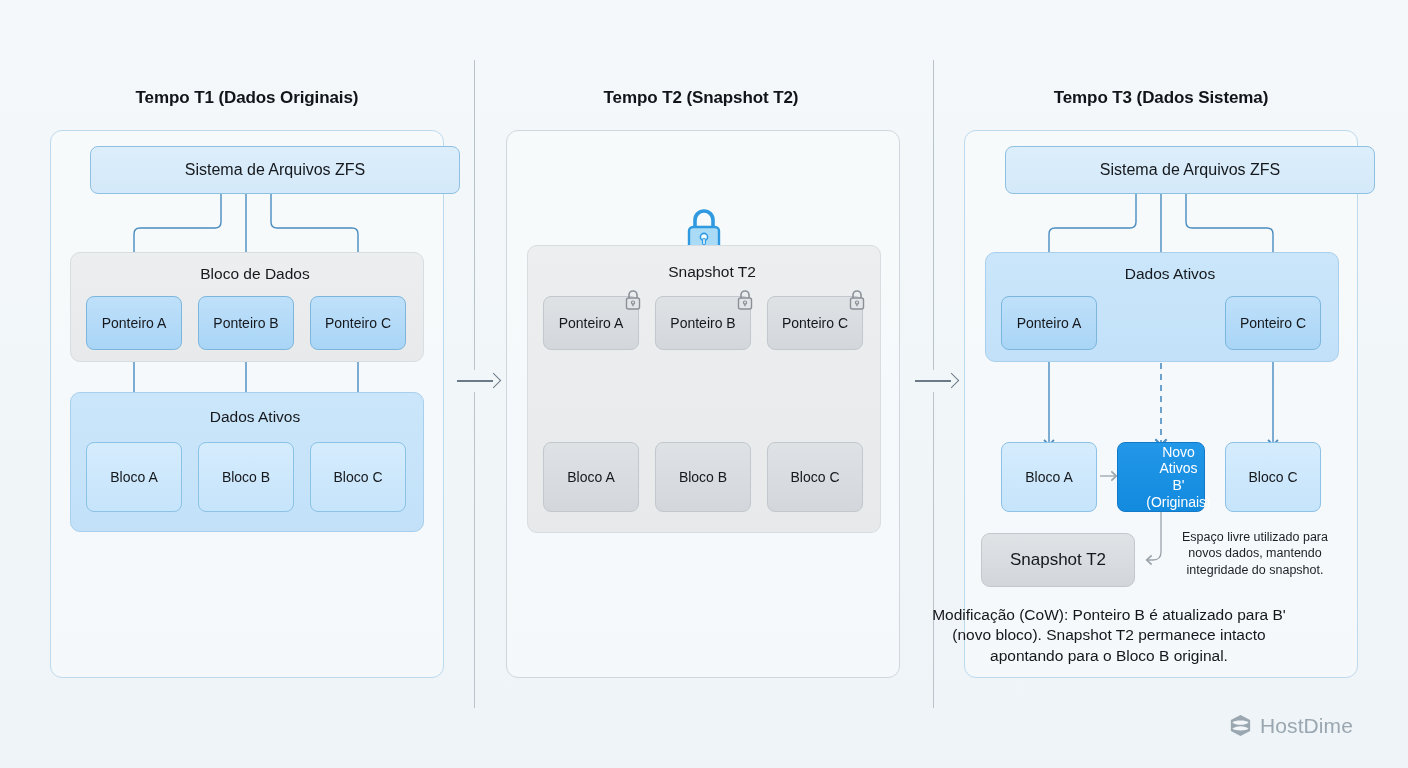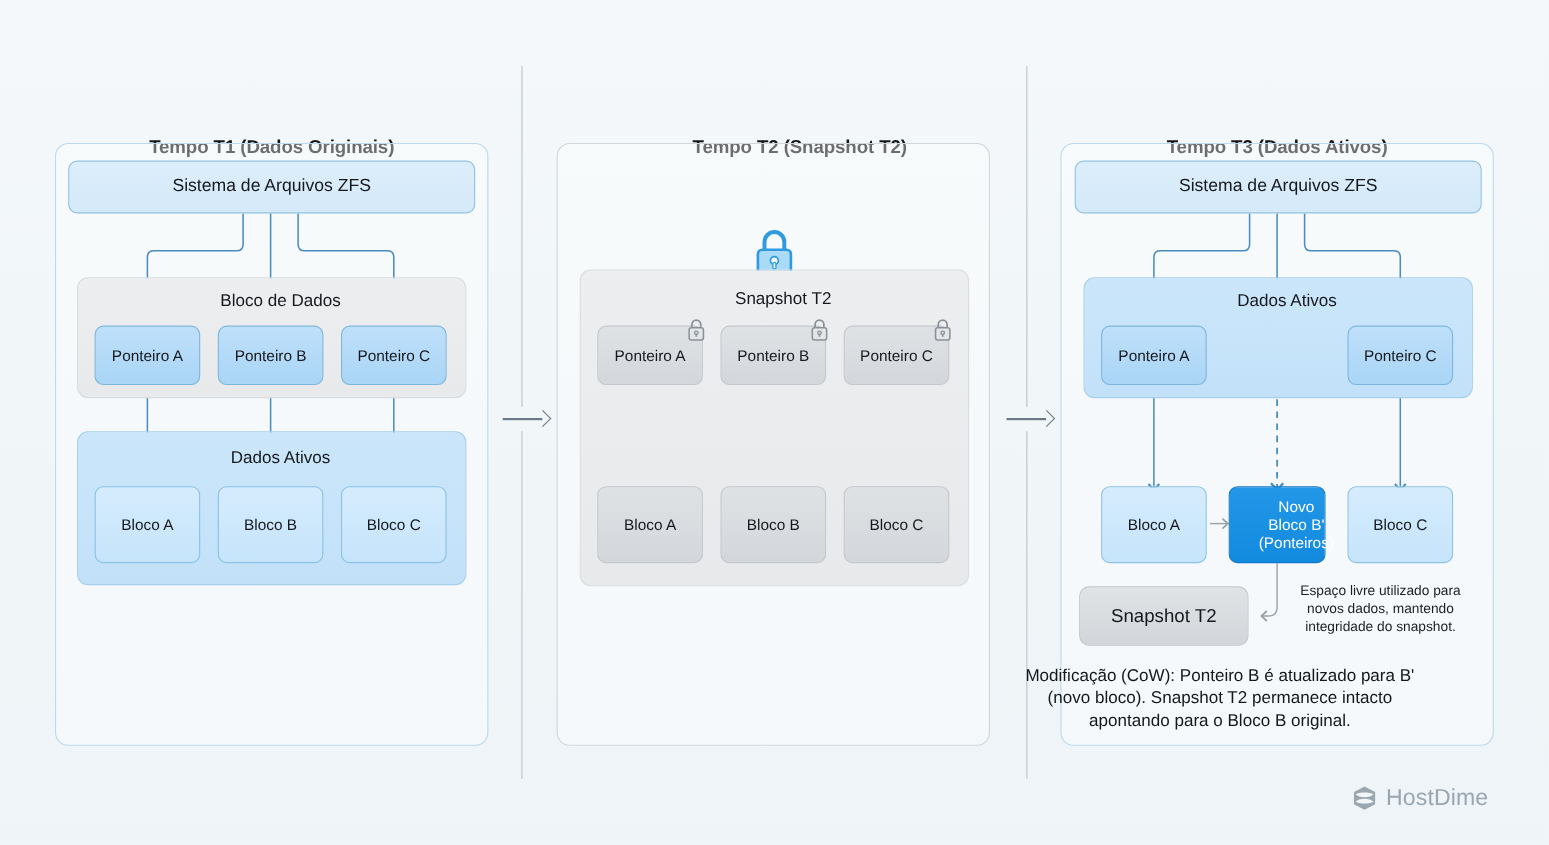--- a/index.html
+++ b/index.html
@@ -14,35 +14,35 @@
 
   
   .divider { position: absolute; width: 1px; background: #b9c3cb; }
   .step-arrow { position: absolute; height: 14px; }
   .step-arrow .shaft { position: absolute; left:0; top:6px; height:1.5px; width:36px; background:#6b7a86; }
   .step-arrow .head { position: absolute; left:31px; top:1px; width:11px; height:11px;
       border-top:1.7px solid #6b7a86; border-right:1.7px solid #6b7a86; transform: rotate(45deg); }
 
   
   .panel-title { position: absolute; text-align: center; font-size: 17px; font-weight: bold;
-                 color: #111418; letter-spacing: -0.1px; margin-top: 36px; }
+                 color: #111418; letter-spacing: -0.1px; }
 
   
   .panel { position: absolute; border-radius: 12px; }
   .panel-blue { border: 1.4px solid #bcd9ee; background: rgba(255,255,255,0.38); }
   .panel-gray { border: 1.4px solid #cfd7dd; background: rgba(255,255,255,0.38); }
 
   
   .box { position: absolute; border-radius: 8px; display:flex; align-items:center;
          justify-content:center; text-align:center; color:#15181c; }
   .box.lbl { line-height: 1.18; }
 
   .zfs { border: 1.4px solid #8ec0e2;
          background: linear-gradient(180deg,#ddeefb 0%, #d4e9f9 100%);
-         font-size: 16px; border-radius: 8px; }
+         font-size: 16px; border-radius: 8px; margin-left: 28px; }
 
   .group-gray { border:1.2px solid #d8dde1; border-radius:10px;
                 background: linear-gradient(180deg,#eceef0 0%,#e7e9eb 100%); }
   .group-blue { border:1.2px solid #a8cfeb; border-radius:10px;
                 background: linear-gradient(180deg,#cbe6fa 0%,#c2e1f9 100%); }
 
   .group-title { position:absolute; left:0; right:0; text-align:center; font-size:15.5px; color:#15181c;padding-left:16px; }
 
   .node-blue { border:1.2px solid #7cb6dd;
                background: linear-gradient(180deg,#bfe0fa 0%,#a9d5f6 100%);
@@ -129,21 +129,21 @@
   <div class="box node-blue" style="left:86px; top:296px; width:96px; height:54px;">Ponteiro A</div>
   <div class="box node-blue" style="left:198px; top:296px; width:96px; height:54px;">Ponteiro B</div>
   <div class="box node-blue" style="left:310px; top:296px; width:96px; height:54px;">Ponteiro C</div>
 
   <div class="group-blue" style="position:absolute; left:70px; top:392px; width:354px; height:140px;"></div>
   <div class="group-title" style="top:408px; left:70px; width:354px;">Dados Ativos</div>
   <div class="box node-blue-lite" style="left:86px; top:442px; width:96px; height:70px;">Bloco A</div>
   <div class="box node-blue-lite" style="left:198px; top:442px; width:96px; height:70px;">Bloco B</div>
   <div class="box node-blue-lite" style="left:310px; top:442px; width:96px; height:70px;">Bloco C</div>
 
-  <div class="panel-title" style="left:530px; top:88px; width:394px;">Tempo T2 (Snapshot T2)</div>
+  <div class="panel-title" style="left:504px; top:88px; width:394px;">Tempo T2 (Snapshot T2)</div>
 
   <div class="panel panel-gray" style="left:506px; top:130px; width:394px; height:548px;"></div>
 
   <svg class="conn" width="1408" height="768">
     <path d="M591,352 L591,445" fill="none" stroke="#9aa3ab" stroke-width="1.4" marker-end="url(#ah-gray)"></path>
     <path d="M703,352 L703,445" fill="none" stroke="#9aa3ab" stroke-width="1.4" marker-end="url(#ah-gray)"></path>
     <path d="M815,352 L815,445" fill="none" stroke="#9aa3ab" stroke-width="1.4" marker-end="url(#ah-gray)"></path>
   </svg>
 
   <div class="lock-big" style="left:681px; top:205px;">
@@ -185,21 +185,21 @@
       <circle cx="10" cy="14.6" r="1.6" fill="none" stroke="#8b9199" stroke-width="1.2"></circle>
       <rect x="9.3" y="15.4" width="1.4" height="2.8" fill="#8b9199"></rect>
     </svg>
   </div>
 
   <div class="box node-gray" style="left:543px; top:442px; width:96px; height:70px;">Bloco A</div>
   <div class="box node-gray" style="left:655px; top:442px; width:96px; height:70px;">Bloco B</div>
   <div class="box node-gray" style="left:767px; top:442px; width:96px; height:70px;">Bloco C</div>
 
 
-  <div class="panel-title" style="left:964px; top:88px; width:394px;">Tempo T3 (Dados Ativos)</div>
+  <div class="panel-title" style="left:964px; top:88px; width:394px;">Tempo T3 (Dados Sistema)</div>
 
   <div class="panel panel-blue" style="left:964px; top:130px; width:394px; height:548px;"></div>
 
   <svg class="conn" width="1408" height="768">
 
     <path d="M1136,194 L1136,222 Q1136,228 1130,228 L1055,228 Q1049,228 1049,234 L1049,292" fill="none" stroke="#4a8cc0" stroke-width="1.4" marker-end="url(#ah-blue)"></path>
     <path d="M1161,194 L1161,292" fill="none" stroke="#4a8cc0" stroke-width="1.4" marker-end="url(#ah-blue)"></path>
     <path d="M1186,194 L1186,222 Q1186,228 1192,228 L1267,228 Q1273,228 1273,234 L1273,292" fill="none" stroke="#4a8cc0" stroke-width="1.4" marker-end="url(#ah-blue)"></path>
 
     <path d="M1049,352 L1049,445" fill="none" stroke="#4a8cc0" stroke-width="1.4" marker-end="url(#ah-blue)"></path>
@@ -217,22 +217,22 @@
   <div class="group-blue" style="position:absolute; left:985px; top:252px; width:354px; height:110px;"></div>
   <div class="group-title" style="top:265px; left:985px; width:354px;">Dados Ativos</div>
 
   <div class="box node-blue" style="left:1001px; top:296px; width:96px; height:54px;">Ponteiro A</div>
   <div class="box node-blue" style="left:1225px; top:296px; width:96px; height:54px;">Ponteiro C</div>
 
   <div class="box node-blue-lite" style="left:1001px; top:442px; width:96px; height:70px;">Bloco A</div>
 
   <div class="box node-accent lbl" style="left:1117px; top:442px; width:88px; height:70px; flex-direction:column;padding-left:35px;">
     <span>Novo</span>
-    <span>Bloco B'</span>
-    <span>(Ponteiros)</span>
+    <span>Ativos B'</span>
+    <span>(Originais)</span>
   </div>
 
   <div class="box node-blue-lite" style="left:1225px; top:442px; width:96px; height:70px;">Bloco C</div>
 
   <div class="box node-snap" style="left:981px; top:533px; width:154px; height:54px;">Snapshot T2</div>
 
   <div class="note" style="left:1168px; top:529px; width:174px;">Espaço livre utilizado para novos dados, mantendo integridade do snapshot.</div>
 
   <div class="caption" style="left:924px; top:605px; width:370px;">Modificação (CoW): Ponteiro B é atualizado para B' (novo bloco). Snapshot T2 permanece intacto apontando para o Bloco B original.</div>
 

